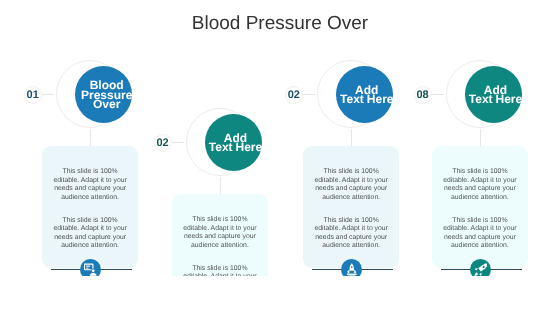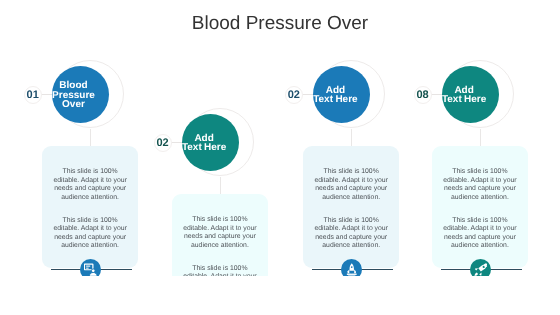--- a/index.html
+++ b/index.html
@@ -3,23 +3,23 @@
 <meta charset="utf-8">
 <style>
   html,body{margin:0;padding:0;}
   body{width:560px;height:315px;background:#ffffff;font-family:"Liberation Sans",sans-serif;overflow:hidden;-webkit-font-smoothing:antialiased;text-rendering:geometricPrecision;}
   .slide{position:absolute;left:0;top:0;width:560px;height:276px;overflow:hidden;}
   .title{position:absolute;left:0;top:13.3px;width:560px;text-align:center;font-size:19px;color:#333333;font-weight:400;}
   .col{position:absolute;top:0;width:130px;height:315px;}
 
   .ring{position:absolute;left:26.2px;top:60.3px;width:68px;height:68px;border-radius:50%;background:#fff;
         border:1px solid #eeebea;box-sizing:border-box;}
-  .disc{position:absolute;left:22px;top:65.9px;width:57.3px;height:57.3px;border-radius:50%;
-        display:flex;align-items:center;justify-content:flex-start;color:#fff;font-weight:bold;
-        font-size:10px;line-height:9.65px;text-align:center;word-spacing:-0.4px;}
+  .disc{position:absolute;left:45px;top:65.9px;width:57.3px;height:57.3px;border-radius:50%;
+        display:flex;align-items:center;justify-content:flex-end;color:#fff;font-weight:bold;
+        font-size:12px;line-height:9.65px;text-align:center;word-spacing:-0.4px;}
   .disc span{display:block;white-space:pre;position:relative;top:0.8px;}
   .badge{position:absolute;left:-6.4px;top:86.1px;width:18px;height:18px;border-radius:50%;background:#fff;
          border:1px solid #f2efee;box-sizing:border-box;display:flex;align-items:center;justify-content:center;
          font-size:11px;font-weight:bold;color:#1d5070;letter-spacing:0px;}
   .leader{position:absolute;left:11.2px;top:94.0px;width:12.8px;height:1px;background:#e7e4e3;}
   .connector{position:absolute;left:60.0px;top:129px;width:1px;height:18px;background:#e9e7e6;}
 
   .card{position:absolute;left:12.3px;top:146.3px;width:95.6px;height:121.4px;border-radius:9px;}
   .ctext{position:absolute;left:22.5px;width:75px;text-align:center;font-size:6.85px;line-height:8.55px;color:#4c5156;}
   .t1{top:168px;}

